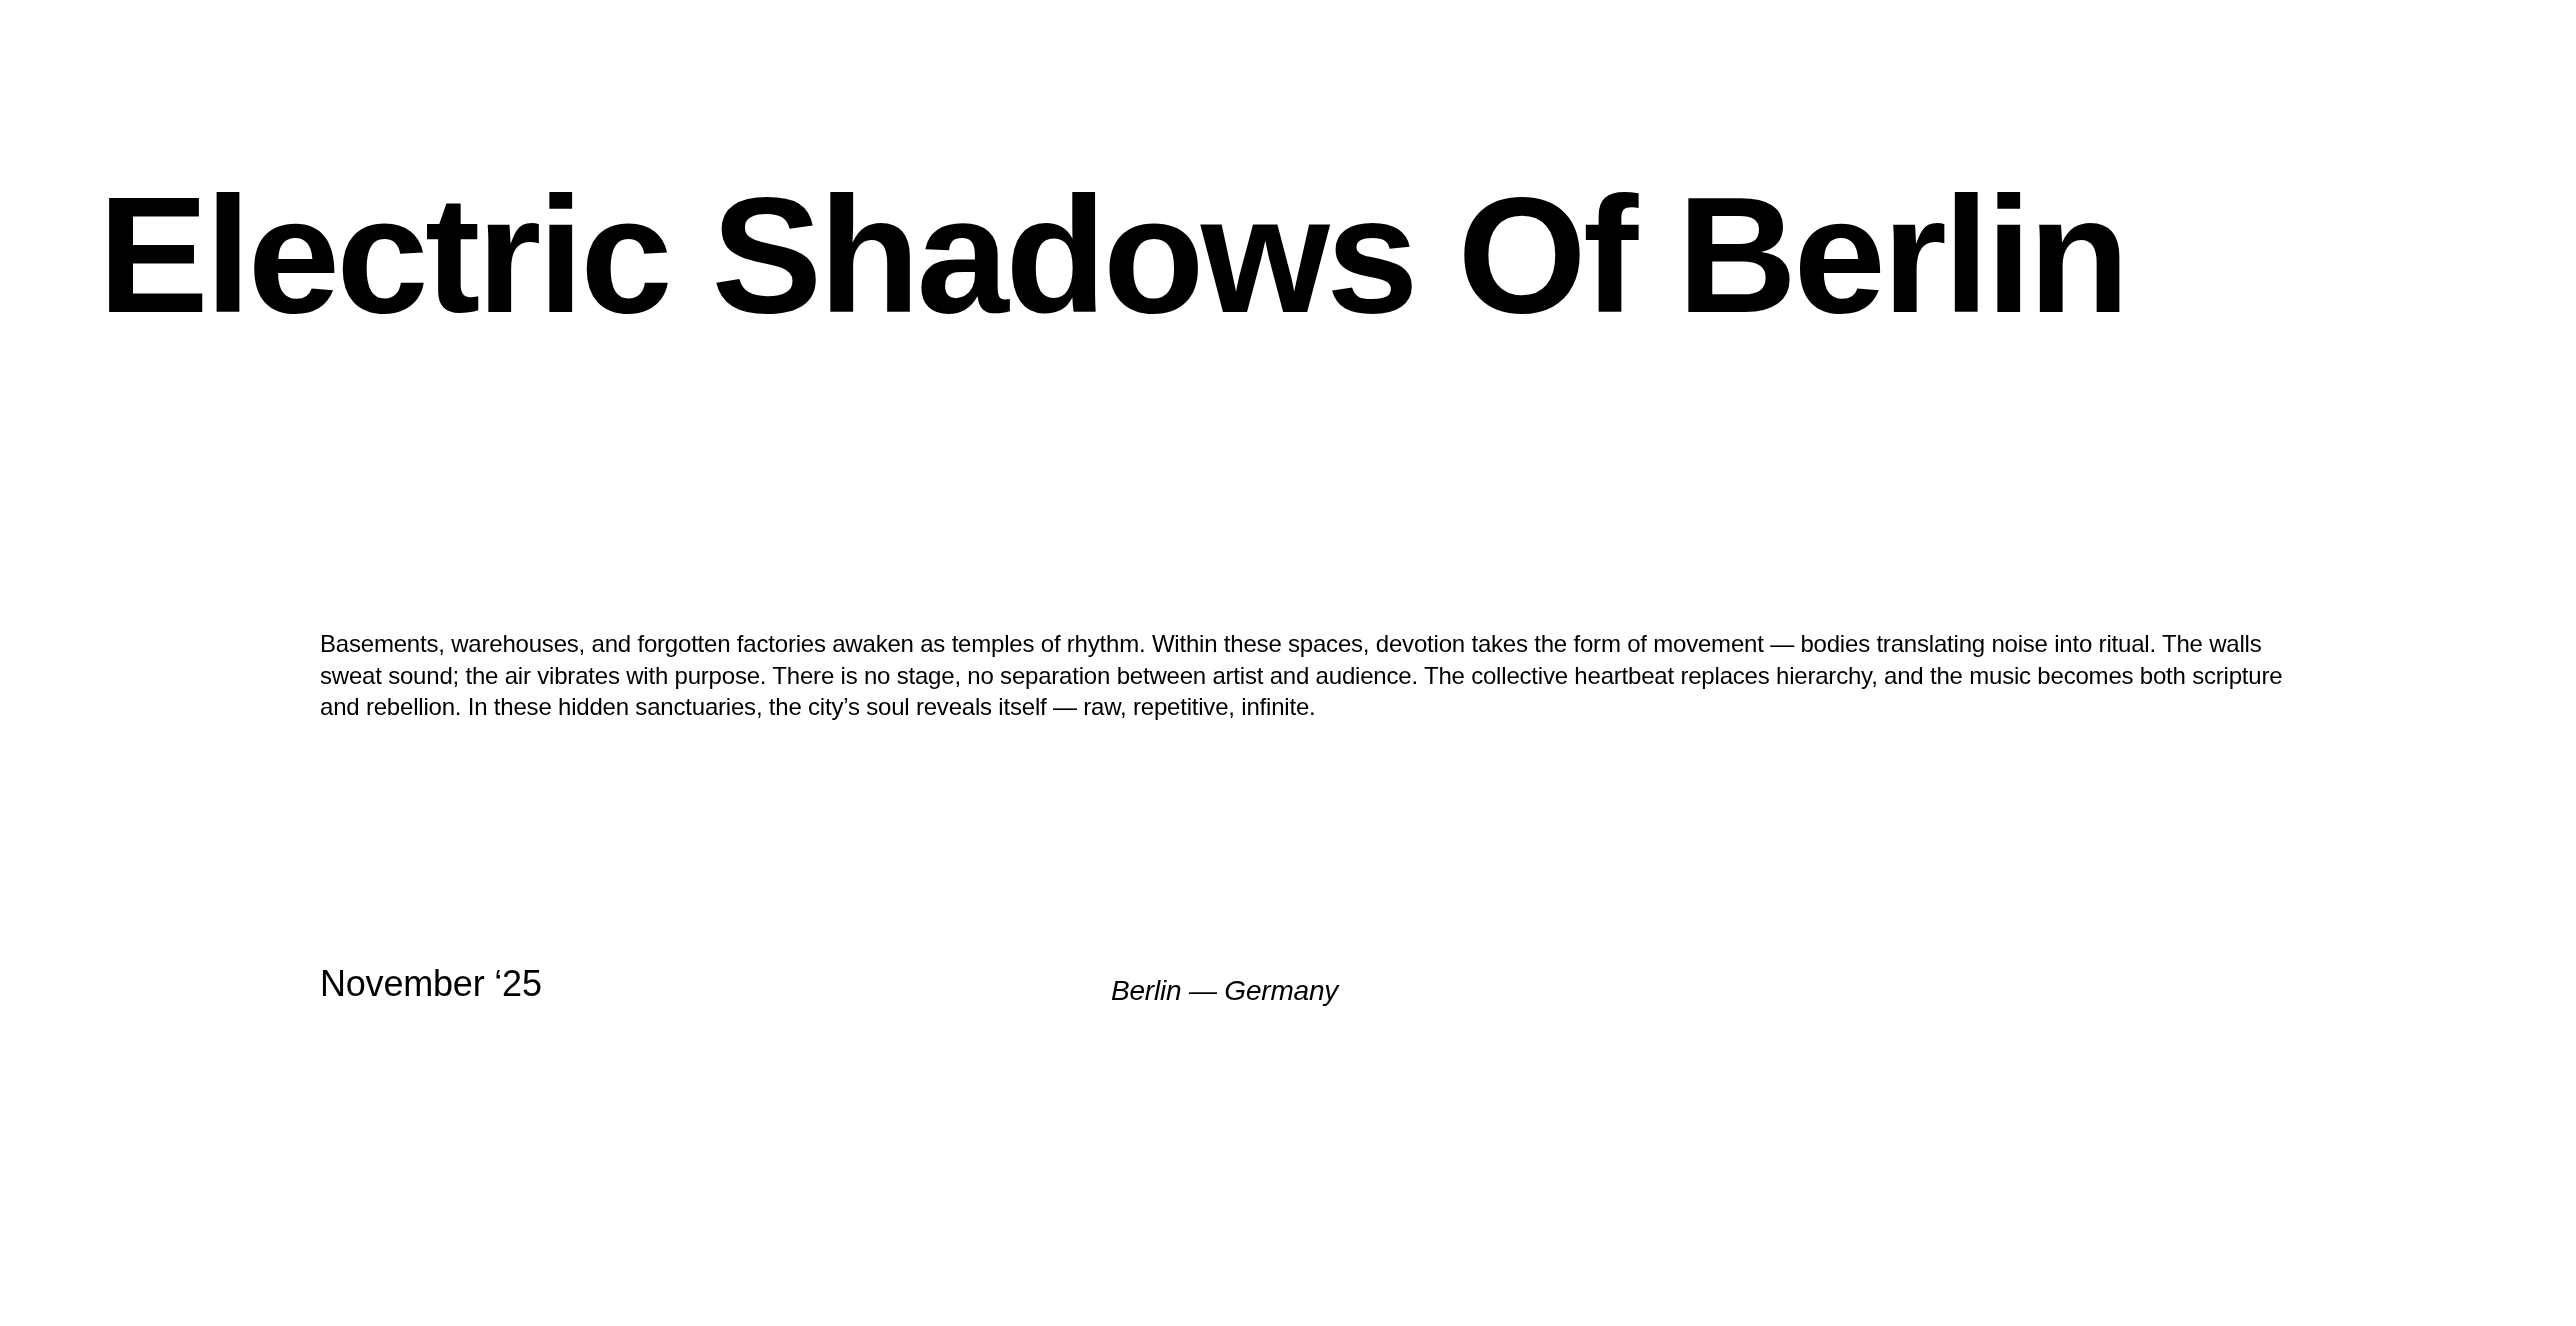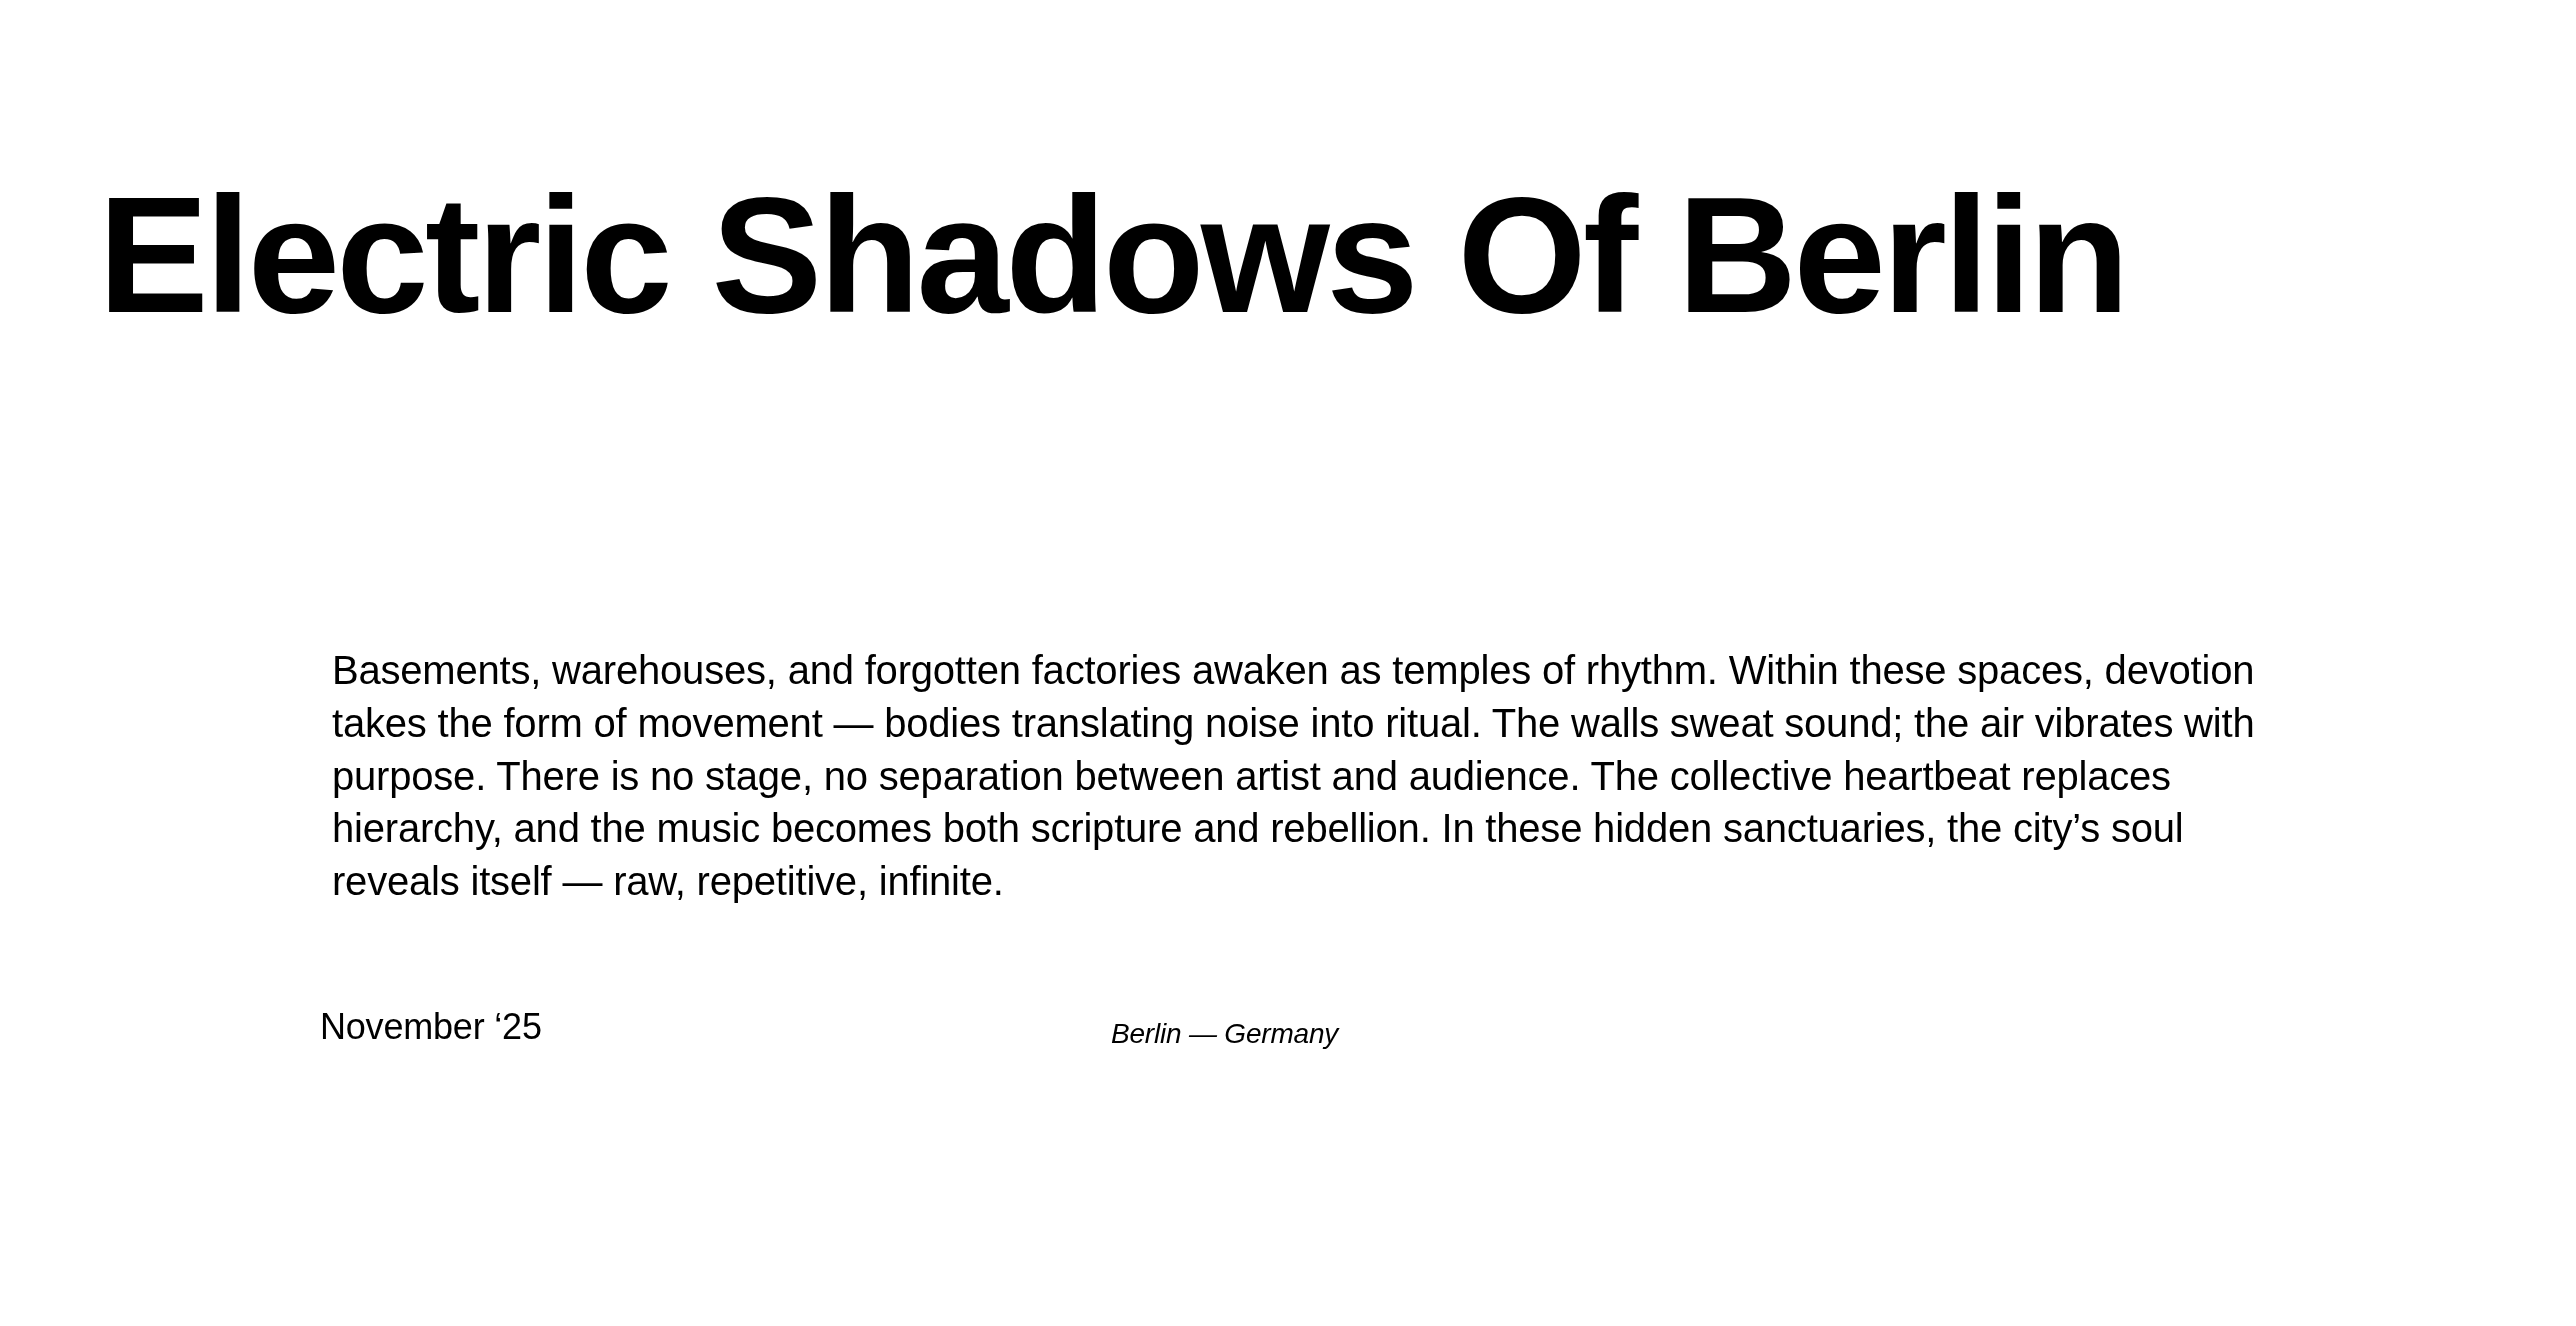--- a/index.html
+++ b/index.html
@@ -30,33 +30,31 @@
     line-height: 1.0;
     font-weight: 700;
     letter-spacing: -3.6px;
     white-space: nowrap;
   }
   .body-copy {
     position: absolute;
     left: 320px;
     top: 604px;
     width: 1982px;
-    font-size: 40px;
+    font-size: 24px;
     line-height: 1.32;
     font-weight: 400;
     letter-spacing: -0.2px;
-    margin-left: 12px;
   }
   .meta-row {
     position: absolute;
     left: 320px;
     top: 962px;
     width: 1982px;
     height: 45px;
-    margin-top: 43px;
   }
   .meta-date {
     position: absolute;
     left: 0px;
     top: 0px;
     font-size: 36px;
     line-height: 1.2;
     font-weight: 400;
     letter-spacing: -0.2px;
     white-space: nowrap;

